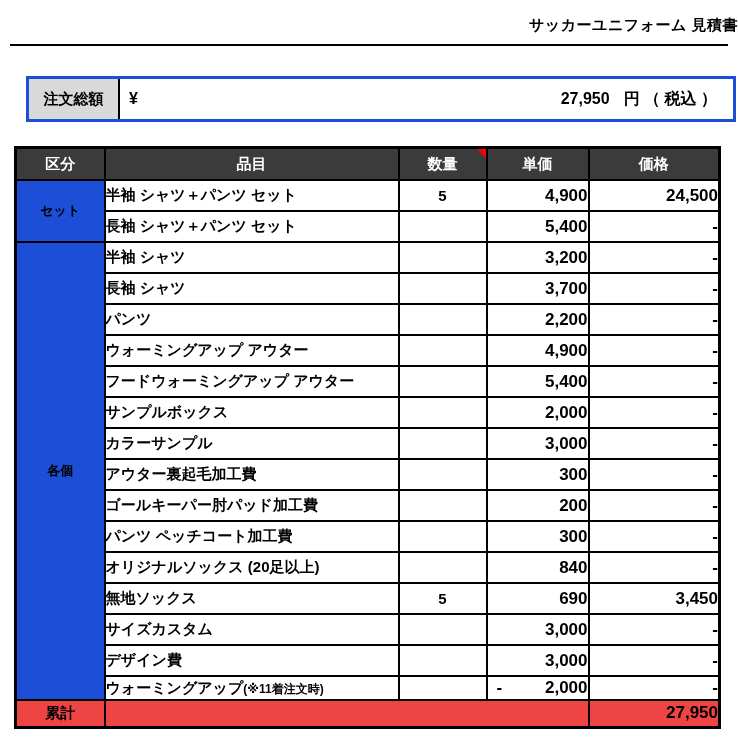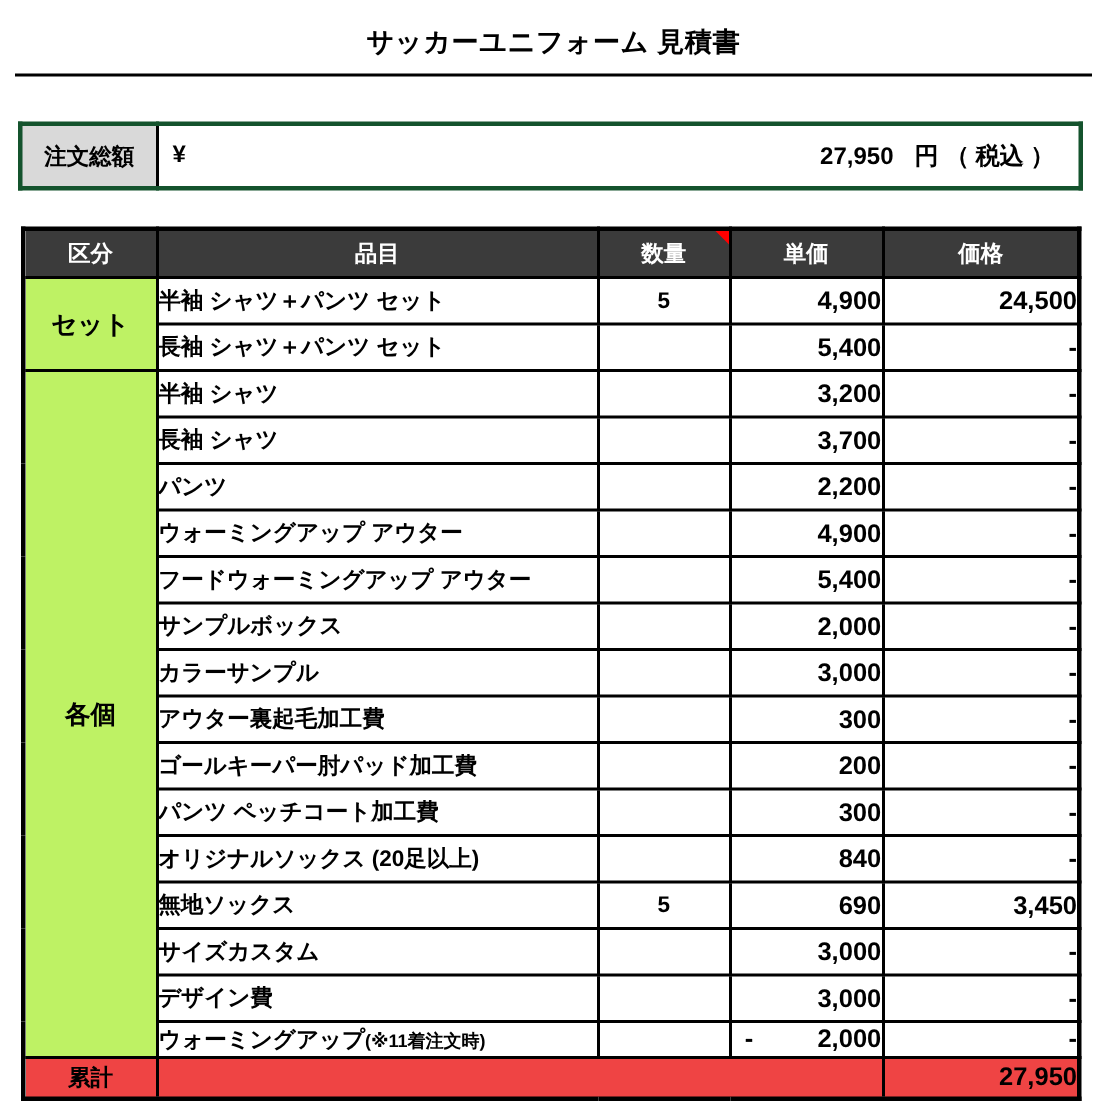--- a/index.html
+++ b/index.html
@@ -2,47 +2,47 @@
 <html><head>
 <meta charset="utf-8">
 <style>
   html,body{margin:0;padding:0;background:#fff;}
   body{
     width:738px;height:737px;overflow:hidden;
     font-family:"Liberation Sans","DejaVu Sans",sans-serif;
     font-weight:bold;color:#000;
   }
   .page{padding-top:16px;}
-  .page-title{text-align:center;font-size:18px;letter-spacing:0.5px;}
+  .page-title{text-align:right;font-size:15px;letter-spacing:0.5px;}
   .title-rule{border-top:2px solid #000;margin:9px 10px 0;}
 
   
   .total-table{
-    margin:30px 0 0 12px;border-collapse:collapse;table-layout:fixed;
-    width:710px;border:3px solid #14532d;
+    margin:30px 0 0 26px;border-collapse:collapse;table-layout:fixed;
+    width:710px;border:3px solid #1d4ed8;
   }
   .total-table td{border:2px solid #000;height:40px;padding:0;}
   .tt-label{background:#d9d9d9;text-align:center;font-size:15px;width:89px;}
   .tt-value .split{display:flex;justify-content:space-between;align-items:center;
     padding:0 16px 0 9px;font-size:16px;}
   .tt-amount span{display:inline-block;}
   .tt-amount .amt{margin-right:14px;}
 
   
   .main-table{
     margin:24px 0 0 14px;border-collapse:collapse;table-layout:fixed;
     width:618px;border:3px solid #000;
   }
   .main-table th,.main-table td{border:2px solid #000;padding:0;overflow:hidden;white-space:nowrap;}
   .main-table th{
     background:#3b3b3b;color:#fff;font-size:15px;height:30px;
     text-align:center;position:relative;
   }
   .main-table tbody tr{height:31px;}
-  .cell-group{background:#bef264;text-align:center;font-size:17px;}
+  .cell-group{background:#1d4ed8;text-align:center;font-size:13px;}
   .cell-item{text-align:left;padding-left:5px;font-size:15px;}
   .cell-item .note{font-size:12px;}
   .cell-qty{text-align:center;font-size:15px;}
   .cell-num{text-align:right;padding-right:9px;font-size:17px;}
   .cell-num .split{display:flex;justify-content:space-between;align-items:center;padding-left:9px;}
   .row-refund{height:24px !important;}
   .row-total{height:27px !important;}
   .row-total td{background:#ef4444;}
   .total-label{text-align:center;font-size:15px;}
 

